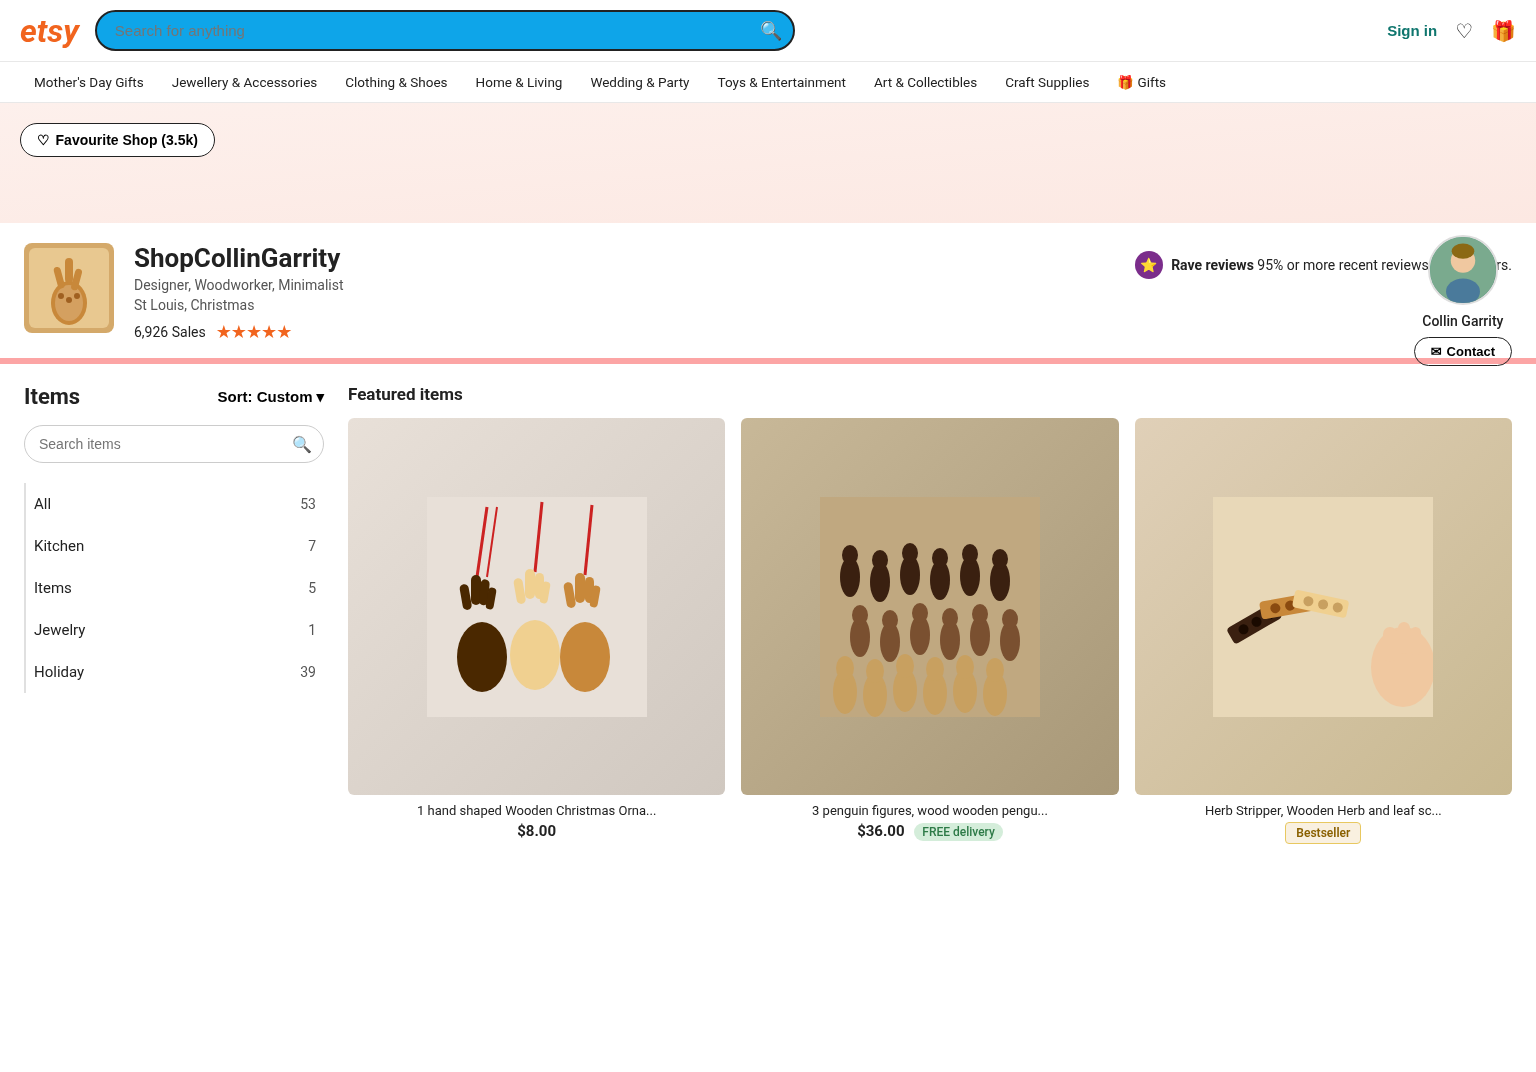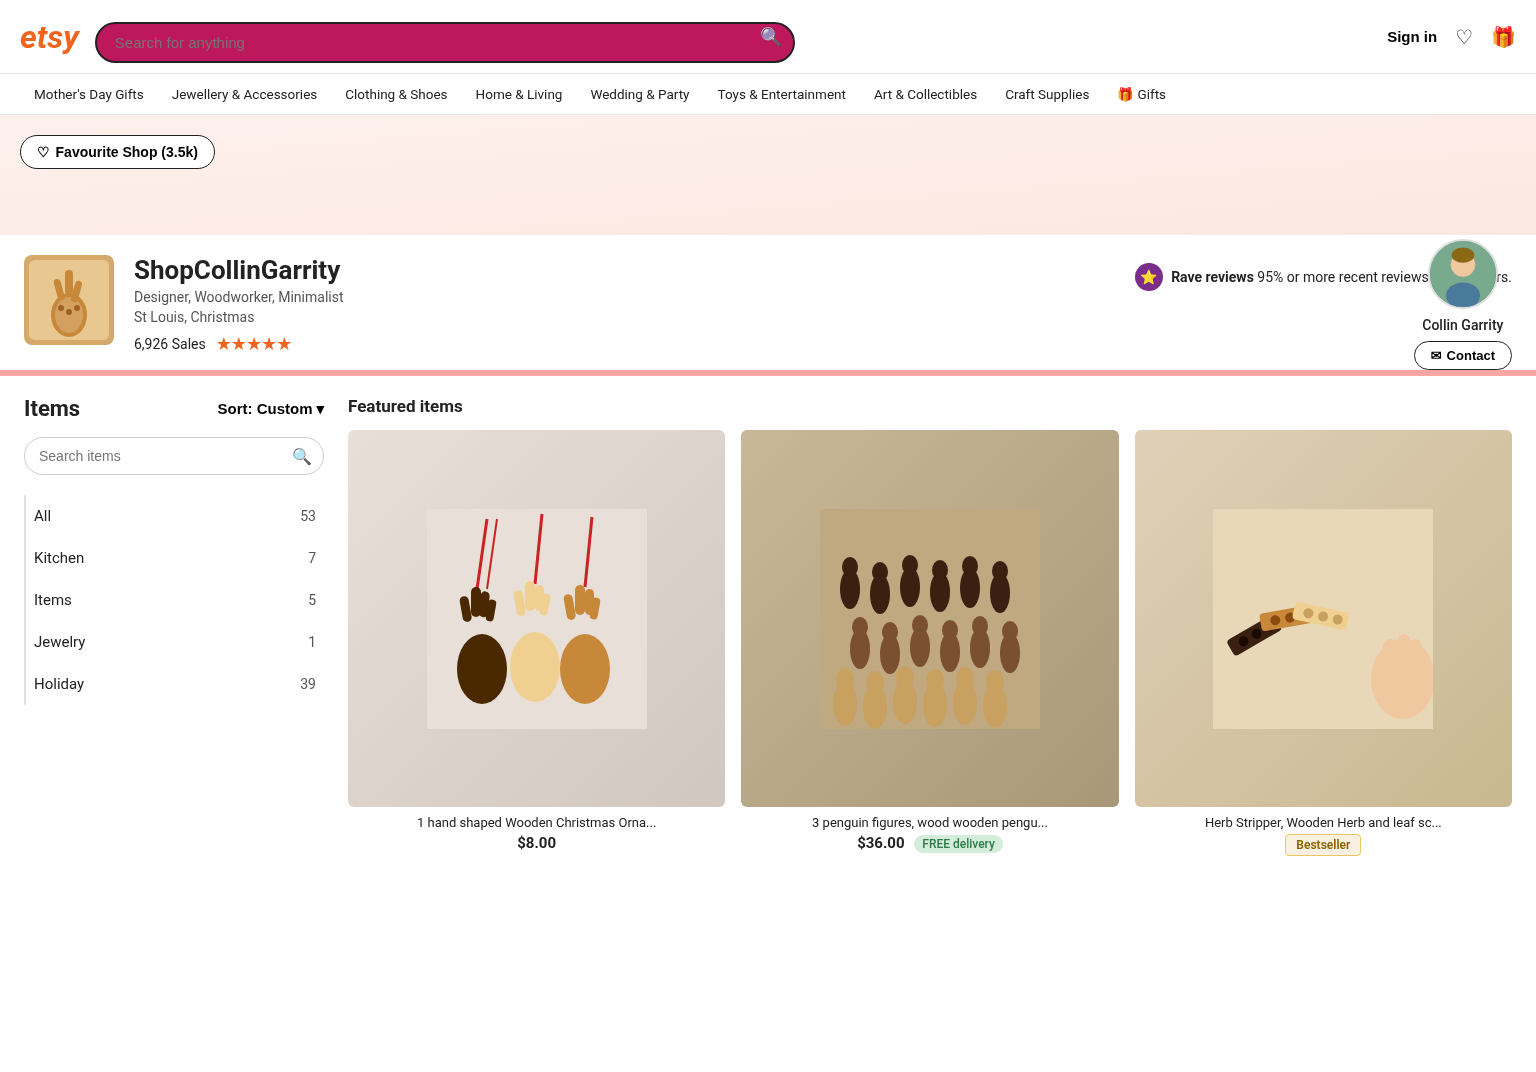--- a/index.html
+++ b/index.html
@@ -2,24 +2,24 @@
 <html><head>
   <meta charset="utf-8">
   <style>
     * { box-sizing: border-box; margin: 0; padding: 0; }
     body { font-family: -apple-system, BlinkMacSystemFont, 'Segoe UI', Roboto, sans-serif; background: #fff; color: #222; font-size: 14px; }
 
     
     .header { display: flex; align-items: center; padding: 10px 20px; border-bottom: 1px solid #e8e8e8; gap: 16px; background: #fff; }
     .logo { color: #F1641E; font-size: 32px; font-weight: bold; font-style: italic; flex-shrink: 0; cursor: pointer; }
     .search-bar { flex: 1; max-width: 700px; position: relative; }
-    .search-bar input { width: 100%; padding: 10px 48px 10px 18px; border: 2px solid #222; border-radius: 30px; font-size: 15px; outline: none; background: #be185d; margin-top: 12px; }
+    .search-bar input { width: 100%; padding: 10px 48px 10px 18px; border: 2px solid #222; border-radius: 30px; font-size: 15px; outline: none; background: #0ea5e9; }
     .search-bar .search-icon-btn { position: absolute; right: 12px; top: 50%; transform: translateY(-50%); background: none; border: none; cursor: pointer; font-size: 18px; color: #555; }
     .header-actions { display: flex; align-items: center; gap: 18px; margin-left: auto; }
-    .sign-in-btn { background: none; border: none; font-size: 15px; font-weight: 600; cursor: pointer; color: #000000; }
+    .sign-in-btn { background: none; border: none; font-size: 15px; font-weight: 600; cursor: pointer; color: #0f766e; }
     .icon-btn { background: none; border: none; cursor: pointer; font-size: 20px; color: #222; }
 
     
     .nav { display: flex; align-items: center; padding: 0 20px; border-bottom: 1px solid #e8e8e8; background: #fff; overflow-x: auto; }
     .nav-item { padding: 12px 14px; font-size: 13.5px; color: #222; cursor: pointer; white-space: nowrap; text-decoration: none; display: flex; align-items: center; gap: 4px; }
 
     
     .banner { background: linear-gradient(to bottom right, #fdf0ec, #fce8e2); height: 120px; position: relative; }
     .favourite-btn { position: absolute; top: 20px; left: 20px; background: #fff; border: 1.5px solid #222; border-radius: 30px; padding: 8px 16px; font-size: 14px; font-weight: 600; cursor: pointer; display: flex; align-items: center; gap: 6px; }
 
@@ -29,21 +29,21 @@
     .shop-details { flex: 1; }
     .shop-name { font-size: 26px; font-weight: 700; color: #222; margin-bottom: 4px; }
     .shop-subtitle { font-size: 14px; color: #555; margin-bottom: 4px; }
     .shop-location { font-size: 14px; color: #555; margin-bottom: 8px; }
     .shop-sales { display: flex; align-items: center; gap: 10px; font-size: 14px; }
     .stars { color: #F1641E; font-size: 18px; letter-spacing: -1px; }
     .rave-section { display: flex; align-items: center; gap: 8px; margin-left: 60px; padding-top: 8px; }
     .rave-badge { background: #7B2D8B; color: #fff; border-radius: 50%; width: 28px; height: 28px; display: flex; align-items: center; justify-content: center; font-size: 14px; flex-shrink: 0; }
     .rave-text { font-size: 14px; }
     .rave-text strong { font-weight: 700; }
-    .shop-owner { position: absolute; right: 24px; top: 4px; display: flex; flex-direction: column; align-items: center; gap: 8px; }
+    .shop-owner { position: absolute; right: 24px; top: 12px; display: flex; flex-direction: column; align-items: center; gap: 8px; }
     .owner-avatar { width: 70px; height: 70px; border-radius: 50%; background: linear-gradient(135deg, #6aab8e, #4a8a6e); overflow: hidden; border: 2px solid #ddd; display: flex; align-items: center; justify-content: center; font-size: 30px; }
     .owner-name { font-size: 14px; color: #222; font-weight: 500; }
     .contact-btn { background: none; border: 1.5px solid #222; border-radius: 20px; padding: 6px 16px; font-size: 13px; font-weight: 600; cursor: pointer; display: flex; align-items: center; gap: 5px; }
 
     
     .items-section { display: flex; padding: 20px 24px; gap: 24px; }
     .sidebar { width: 300px; flex-shrink: 0; }
     .items-header { display: flex; align-items: center; justify-content: space-between; margin-bottom: 16px; }
     .items-title { font-size: 22px; font-weight: 700; }
     .sort-btn { background: none; border: none; font-size: 15px; cursor: pointer; font-weight: 600; display: flex; align-items: center; gap: 4px; }

